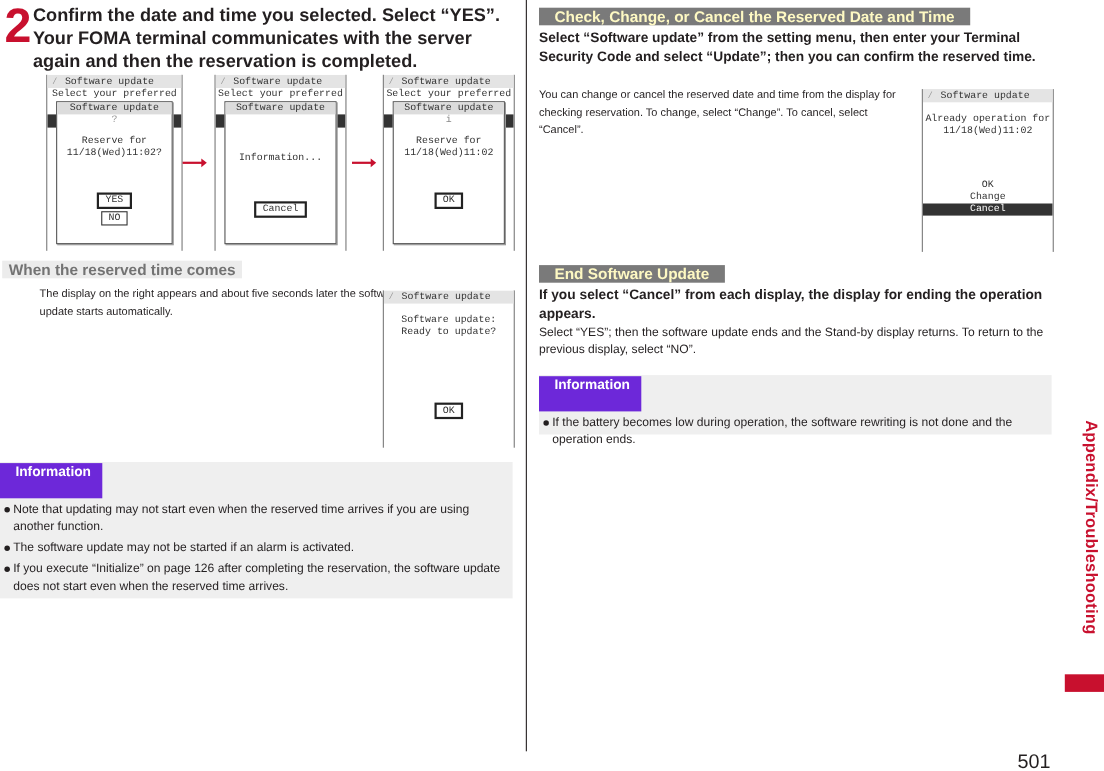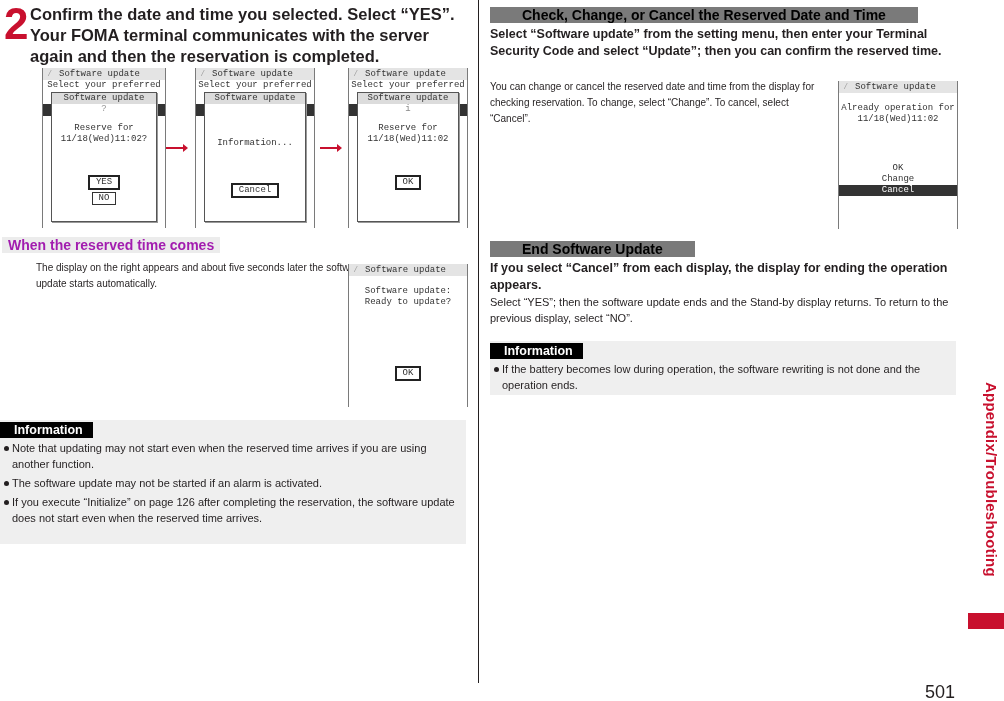--- a/index.html
+++ b/index.html
@@ -14,27 +14,27 @@
   .screen .title .pen{display:inline-block;width:12px;color:#888;}
   .screen .line{white-space:nowrap;text-align:center;line-height:11px;}
   .screen .band{position:absolute;left:0;right:0;height:12px;background:#333;}
   .dialog{position:absolute;left:8px;right:8px;background:#fff;border:1px solid #555;box-shadow:1px 1px 0 #999;}
   .dialog .dtitle{background:#dcdcdc;text-align:center;line-height:11px;height:11px;}
   .dbtn{display:inline-block;border:1px solid #333;padding:0 6px;line-height:11px;font-size:9px;}
   .dbtn.focus{border:2px solid #222;}
   .arrow{position:absolute;height:2px;background:#c8102e;width:20px;}
   .arrow::after{content:"";position:absolute;right:-2px;top:-3px;border-left:5px solid #c8102e;border-top:4px solid transparent;border-bottom:4px solid transparent;}
   
-  .sec-red{background:#ececec;color:#a21caf;font-weight:bold;font-size:14px;line-height:16px;padding:0 6px;}
-  .sec-grey{background:#7a7a7a;color:#000000;font-weight:bold;font-size:14px;line-height:16px;padding:0 32px;}
+  .sec-red{background:#ececec;color:#737373;font-weight:bold;font-size:14px;line-height:16px;padding:0 6px;}
+  .sec-grey{background:#7a7a7a;color:#fef9c3;font-weight:bold;font-size:14px;line-height:16px;padding:0 14px;}
   .body-text{font-size:10px;line-height:16px;color:#231f20;}
   .bold-lead{font-size:12.5px;font-weight:bold;line-height:17px;}
   
   .info{background:#efefef;}
-  .info-tag{display:inline-block;background:#000000;color:#fff;font-weight:bold;font-size:12.5px;line-height:16px;padding:0 10px 0 14px;}
+  .info-tag{display:inline-block;background:#6d28d9;color:#fff;font-weight:bold;font-size:12.5px;line-height:16px;padding:0 10px 16px 14px;}
   .info ul{list-style:none;margin:2px 0 0 0;padding:0 6px 4px 4px;}
   .info li{font-size:11px;line-height:16px;padding-left:8px;position:relative;margin-bottom:3px;}
   .info li::before{content:"";position:absolute;left:0;top:6px;width:5px;height:5px;border-radius:50%;background:#231f20;}
   .divider{left:478px;top:0;width:1px;height:683px;background:#231f20;}
   .side-tab{right:4px;top:382px;writing-mode:vertical-rl;font-weight:bold;font-size:15px;color:#c8102e;letter-spacing:0.2px;}
   .side-bar{left:968px;top:613px;width:36px;height:16px;background:#c8102e;}
   .page-num{left:925px;top:682px;font-size:18px;color:#231f20;}
 </style>
 </head>
 <body>

